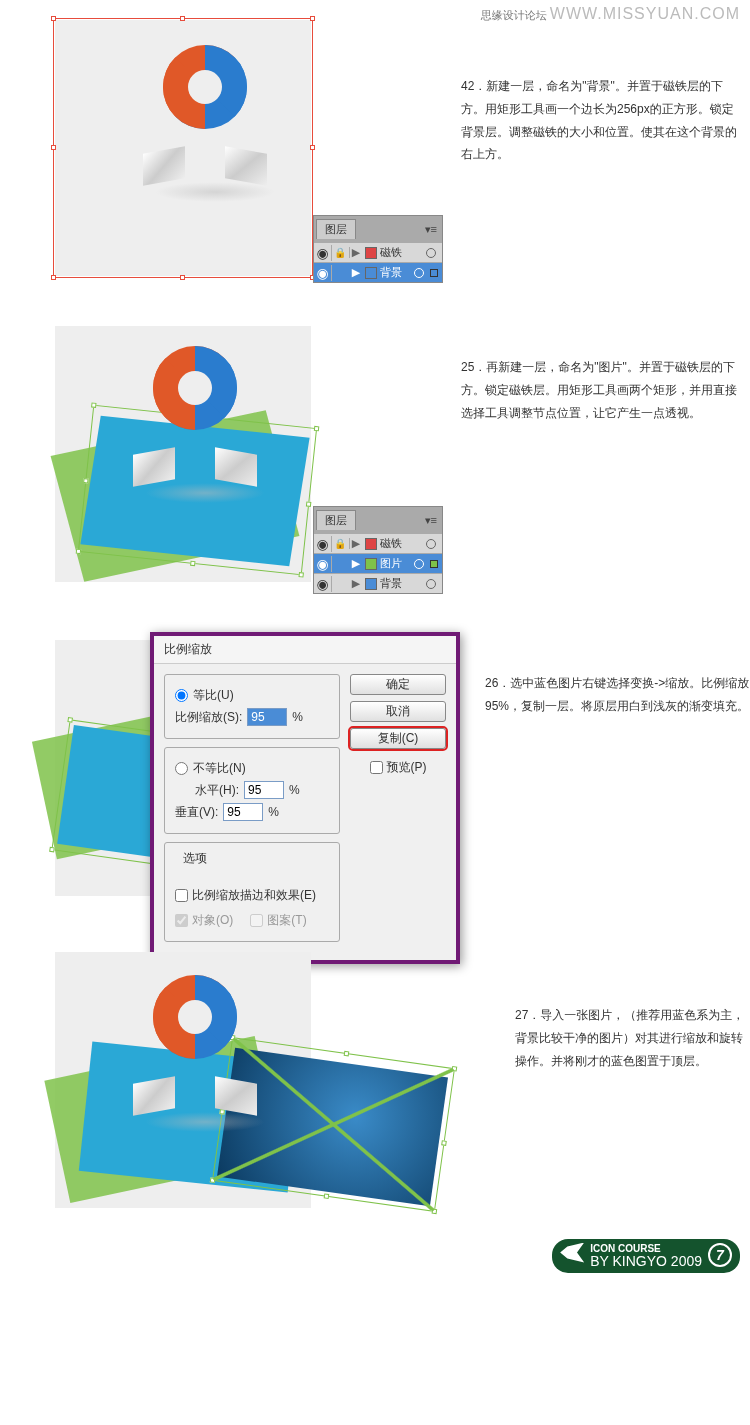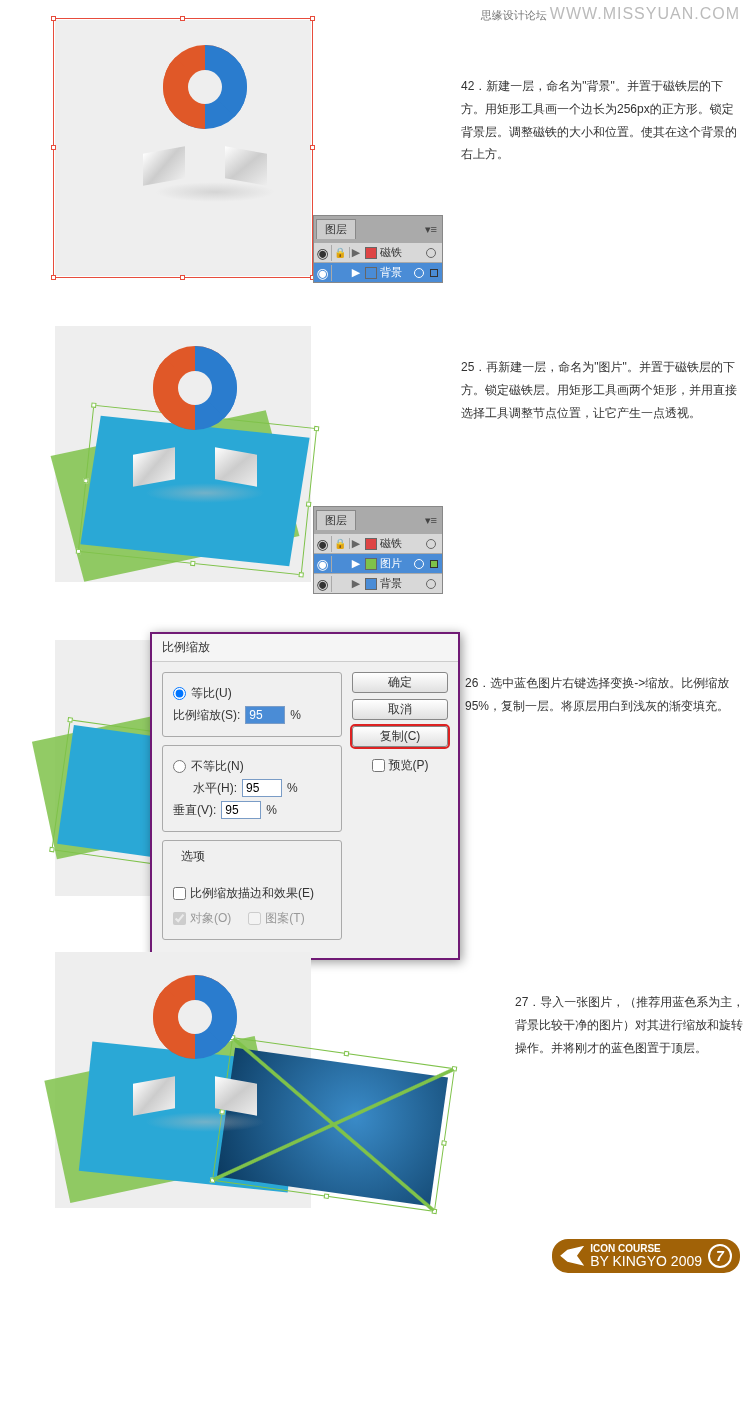--- a/index.html
+++ b/index.html
@@ -32,33 +32,33 @@
 .layer-row .eye{width:18px;text-align:center;border-right:1px solid #aaa;font-size:14px}
 .layer-row .lock{width:18px;text-align:center;border-right:1px solid #aaa;font-size:10px}
 .layer-row .tri{width:12px;text-align:center;color:#666}
 .layer-row .swatch{width:12px;height:12px;border:1px solid #666;margin:0 3px}
 .layer-row .circ{margin-left:auto;margin-right:6px;width:10px;height:10px;border:1px solid #666;border-radius:50%}
 .layer-row .sq{margin-right:4px;width:8px;height:8px;background:#4a8cd6;border:1px solid #333}
 .green-card{position:absolute;background:#7fc24a;opacity:0.85}
 .blue-card{position:absolute;background:#2aa8d6}
 .green-sel{position:absolute;border:1px solid #7fc24a}
 .gh{position:absolute;width:5px;height:5px;background:#fff;border:1px solid #7fc24a}
-.dialog{position:absolute;background:#f0f0f0;border:2px solid #701a75;box-shadow:2px 2px 10px rgba(0,0,0,0.4);font-size:12px}
+.dialog{position:absolute;background:#f0f0f0;border:4px solid #701a75;box-shadow:2px 2px 10px rgba(0,0,0,0.4);font-size:12px}
 .dialog-title{background:#f5f5f5;padding:5px 10px;border-bottom:1px solid #ccc}
 .dialog-body{padding:10px;display:flex;gap:10px}
 .dialog-left{flex:1}
 .fieldset{border:1px solid #aaa;padding:8px 10px;margin-bottom:8px;border-radius:3px}
 .row{display:flex;align-items:center;margin:4px 0;gap:5px}
 .row input[type=text]{width:40px;border:1px solid #7a9cc6;padding:1px 3px;text-align:left;font-size:12px}
 .row input.hl{background:#4a8cd6;color:#fff}
 .dlg-btn{width:96px;padding:1px 0;background:linear-gradient(#fff,#e0e0e0);border:1px solid #888;border-radius:3px;font-size:12px;margin-bottom:6px;text-align:center}
 .dlg-btn.red{outline:2px solid #d22}
 .dialog-right{display:flex;flex-direction:column;align-items:center}
 .chk{display:flex;align-items:center;gap:4px;margin-top:4px}
-.footer-badge{position:absolute;bottom:15px;right:10px;display:flex;align-items:center;background:#a16207;border-radius:16px;padding:4px 8px;color:#fff;font-size:10px}
+.footer-badge{position:absolute;bottom:15px;right:10px;display:flex;align-items:flex-start;background:#14532d;border-radius:16px;padding:4px 8px;color:#fff;font-size:10px}
 .footer-badge .bird{width:24px;height:20px;background:#fff;clip-path:polygon(0 50%,30% 20%,100% 0,70% 50%,100% 100%,30% 80%);margin-right:6px}
 .footer-badge .txt{line-height:1.1}
 .footer-badge .num{width:24px;height:24px;border:2px solid #fff;border-radius:50%;display:flex;align-items:center;justify-content:center;font-size:14px;font-weight:bold;margin-left:6px;font-style:italic}
 .blue-photo{position:absolute;background:radial-gradient(circle at 60% 40%,#3a8bc8,#0b3a60);box-shadow:0 0 0 0}
 </style>
 </head>
 <body>
 
 <div class="header-text">
   <span class="cn">思缘设计论坛</span>
@@ -236,21 +236,21 @@
           <div class="dlg-btn">取消</div>
           <div class="dlg-btn red">复制(C)</div>
           <div class="chk">
               <input type="checkbox" style="">
               <span>预览(P)</span>
             </div>
         </div>
       </div>
     </div>
   </div>
-  <div class="desc" style="margin-left:5px;margin-top:40px">
+  <div class="desc" style="margin-left:25px;margin-top:40px">
     <span>26．</span><span>选中蓝色图片右键选择变换-&gt;缩放。比例缩放95%，复制一层。将原层用白到浅灰的渐变填充。</span>
   </div>
 </div>
 
 <div class="step" style="margin-bottom:80px">
   <div class="preview-area" style="width:400px;height:256px">
     <div class="canvas" style="width:256px;height:256px"></div>
     <div class="green-card" style="left:0px;top:105px;width:215px;height:125px;transform:rotate(-12deg)"></div>
     <div class="blue-card" style="left:30px;top:100px;width:210px;height:130px;transform:rotate(6deg)"></div>
     <div class="blue-photo" style="left:170px;top:110px;width:215px;height:130px;transform:rotate(8deg)"></div>
@@ -266,21 +266,21 @@
       <div style="position:absolute;top:0;left:0;right:0;bottom:0;background:linear-gradient(to bottom right,transparent 49%,#7fc24a 49.5%,#7fc24a 50.5%,transparent 51%),linear-gradient(to bottom left,transparent 49%,#7fc24a 49.5%,#7fc24a 50.5%,transparent 51%)"></div>
     </div>
     <div class="magnet" style="top:18px;left:70px">
       <div class="mag-shadow"></div>
       <div class="mag-arc"></div>
         <div class="mag-arc-inner"></div>
       <div class="tip tip-l"></div>
         <div class="tip tip-r"></div>
     </div>
   </div>
-  <div class="desc" style="margin-left:60px;margin-top:39px">
+  <div class="desc" style="margin-left:60px;margin-top:52px">
     <span>27．</span><span>导入一张图片，（推荐用蓝色系为主，背景比较干净的图片）对其进行缩放和旋转操作。并将刚才的蓝色图置于顶层。</span>
   </div>
 </div>
 
 <div class="footer-badge">
   <div class="bird"></div>
   <div class="txt">
     <div style="font-weight:bold">ICON COURSE</div>
     <div style="font-size:14px">BY KINGYO 2009</div>
   </div>

